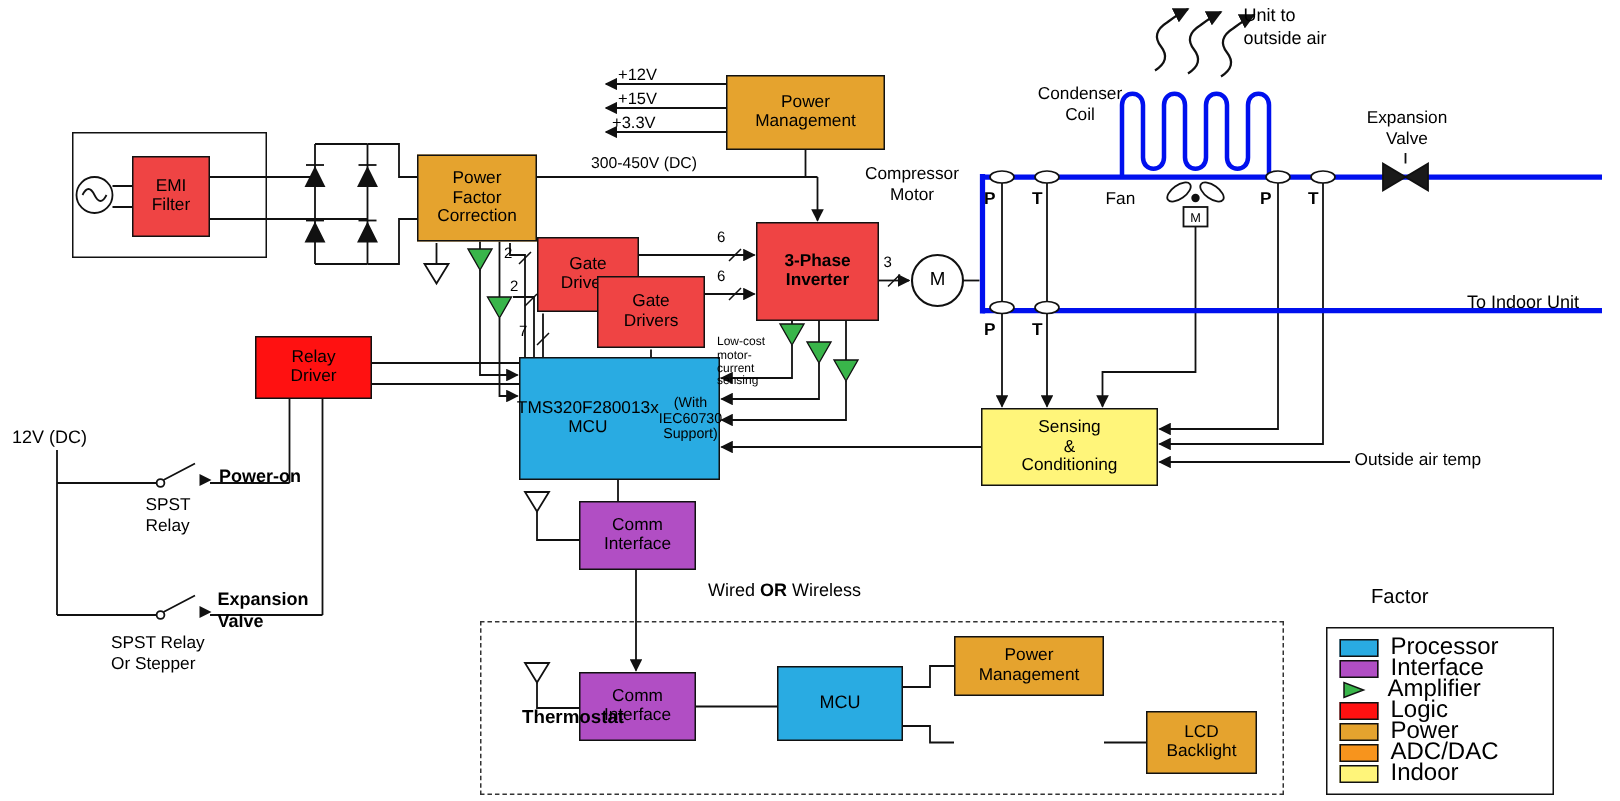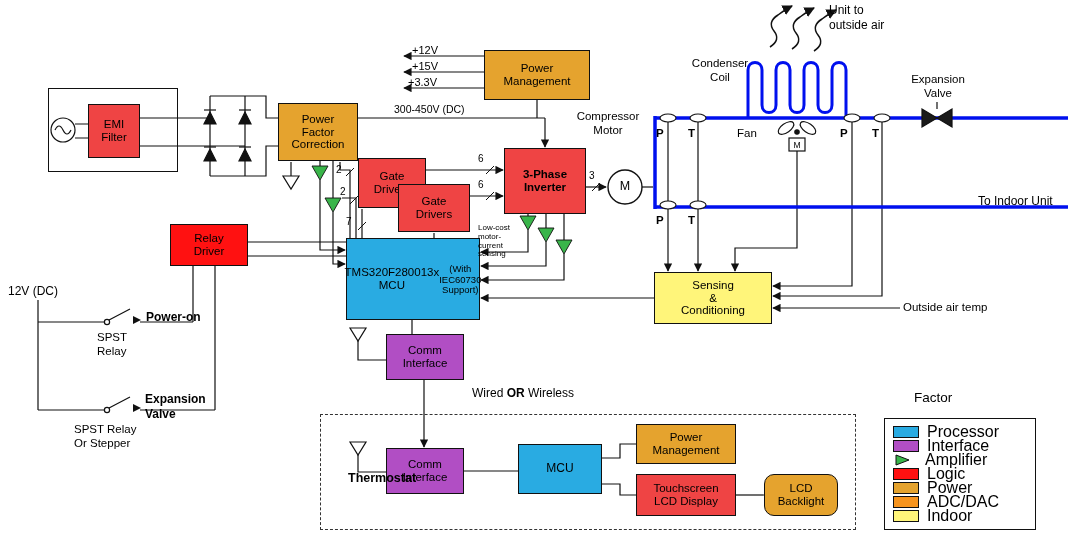--- a/index.html
+++ b/index.html
@@ -188,23 +188,21 @@
   <div class="block" style="left: 654px; top: 272px; width: 118px; height: 52px; background-color: rgb(255, 245, 122);">Sensing
 &amp;
 Conditioning</div>
 
   <div class="dashed" style="left:320px;top:414px;width:536px;height:116px;"></div>
   <div class="block" style="left: 386px; top: 448px; width: 78px; height: 46px; background-color: rgb(177, 78, 196);">Comm
 Interface</div>
   <div class="block" style="left: 518px; top: 444px; width: 84px; height: 50px; font-size: 12px; background-color: rgb(41, 171, 226);">MCU</div>
   <div class="block" style="left: 636px; top: 424px; width: 100px; height: 40px; background-color: rgb(229, 163, 46);">Power
 Management</div>
-  <div class="block" style="left:636px;top:474px;width:100px;height:42px;">Touchscreen
-LCD Display</div>
-  <div class="block" style="left: 764px; top: 474px; width: 74px; height: 42px; background-color: rgb(229, 163, 46); border-radius: 10px;">LCD
+  <div class="block" style="left: 764px; top: 474px; width: 74px; height: 42px; background-color: rgb(229, 163, 46);">LCD
 Backlight</div>
 
   <div class="lbl" style="left:412px;top:44px;font-size:11px;">+12V</div>
   <div class="lbl" style="left:412px;top:60px;font-size:11px;">+15V</div>
   <div class="lbl" style="left:408px;top:76px;font-size:11px;">+3.3V</div>
   <div class="lbl" style="left:394px;top:103px;font-size:10.5px;">300-450V  (DC)</div>
 
   <div class="lbl ctr" style="left:572px;top:109px;width:72px;">Compressor
 Motor</div>
   <div class="lbl ctr" style="left:616px;top:179px;width:18px;font-size:12.5px;">M</div>

